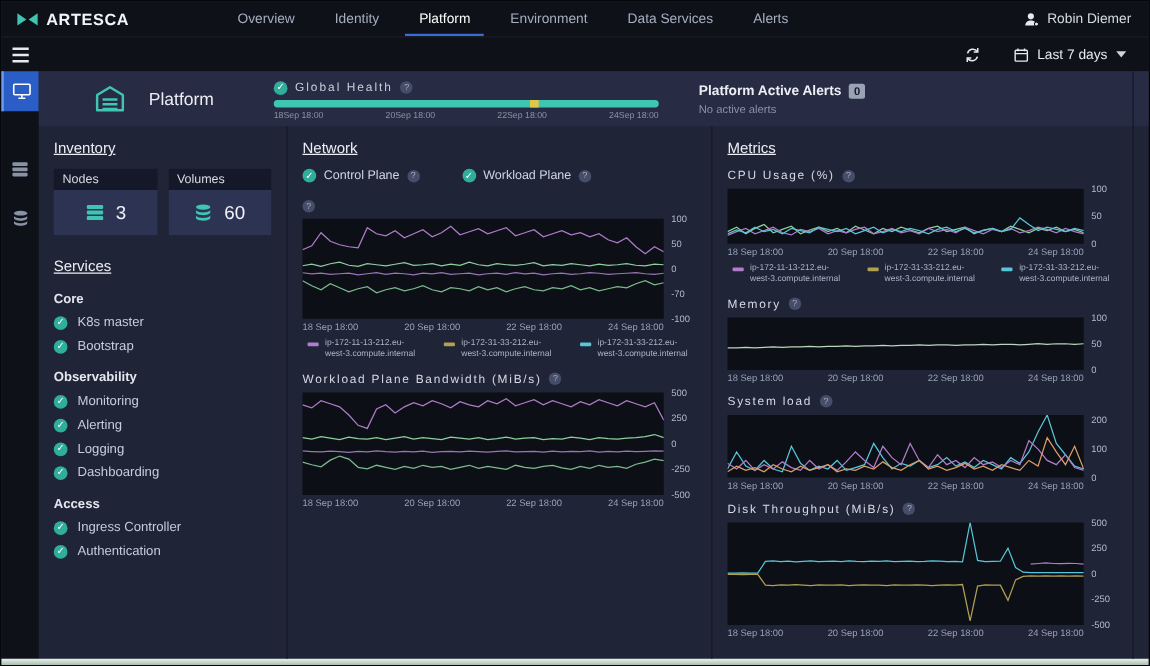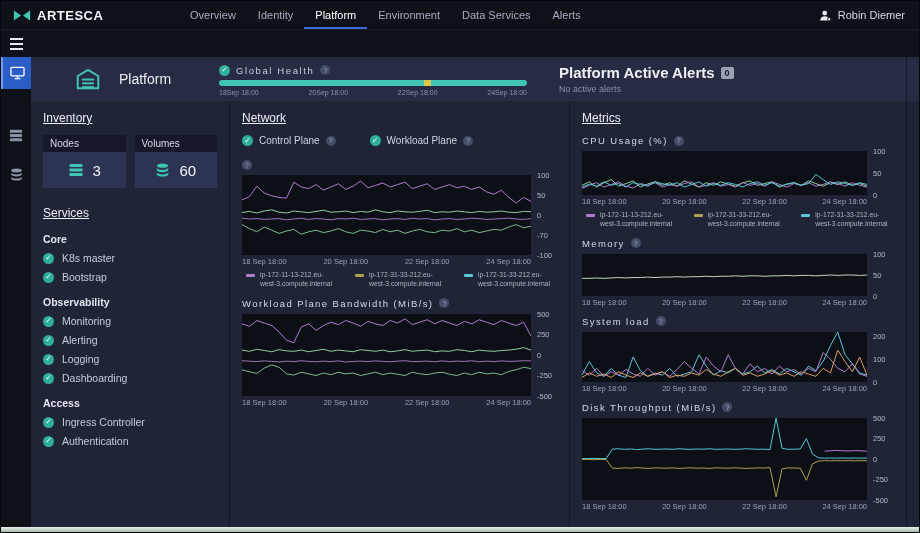--- a/index.html
+++ b/index.html
@@ -5,21 +5,21 @@
   * { margin:0; padding:0; box-sizing:border-box; }
   html,body { background:#000; }
   body { font-family:"Liberation Sans", sans-serif; }
   .screen { position:relative; width:920px; height:533px; overflow:hidden;
             background:#1f2437; border:1px solid #05070c; display:flex; flex-direction:column; }
 
   
   .topnav { height:28px; background:#0e1118; display:flex; align-items:center; flex:none; }
   .brand { display:flex; align-items:center; gap:6px; padding-left:12px; width:150px; }
   .brand-text { color:#f2f4f8; font-weight:bold; font-size:13px; letter-spacing:.5px; }
-  .nav-items { display:flex; align-items:stretch; height:100%; margin-left:28px; }
+  .nav-items { display:flex; align-items:stretch; height:100%; gap:10px; margin-left:28px; }
   .nav-item { display:flex; align-items:center; padding:0 11px; font-size:11px; color:#a6aec0;
               cursor:pointer; border-bottom:2px solid transparent; border-top:2px solid transparent; text-decoration:none; }
   .nav-item.active { color:#ffffff; border-bottom-color:#3b6ad8; }
   .topnav-user { margin-left:auto; display:flex; align-items:center; gap:6px; padding-right:14px;
                  font-size:11px; color:#d6dae4; cursor:pointer; }
 
   
   .toolbar { height:28px; background:#0e1118; border-top:1px solid #181c28; display:flex; align-items:center; flex:none; }
   .hamburger { width:30px; display:flex; flex-direction:column; gap:3px; align-items:center; cursor:pointer; }
   .hamburger i { display:block; width:13px; height:2px; background:#e6e9f0; }
@@ -44,21 +44,21 @@
   .ph-left { display:flex; align-items:center; gap:18px; padding-left:44px; width:188px; flex:none; }
   .ph-title { color:#eceef4; font-size:14px; }
   .gh { width:308px; flex:none; padding-top:2px; }
   .gh-titlerow { display:flex; align-items:center; gap:6px; margin-bottom:4px; }
   .gh-label { font-size:9.5px; letter-spacing:1.6px; color:#c9cedb; }
   .gh-bar { position:relative; height:6px; border-radius:3px; background:#3fc6b2; }
   .gh-warn { position:absolute; top:0; height:6px; width:7px; background:#ddc84a; }
   .gh-ticks { display:flex; justify-content:space-between; font-size:7px; color:#8a92a8; margin-top:3px; }
   .alerts-box { margin-left:32px; }
   .alerts-titlerow { display:flex; align-items:center; gap:6px; }
-  .alerts-title { font-size:15px; font-weight:bold; color:#eceef4; }
+  .alerts-title { font-size:11px; font-weight:bold; color:#eceef4; }
   .alerts-badge { font-size:9px; background:#9aa3b5; color:#171b2a; border-radius:2px; padding:0 4px; line-height:12px; font-weight:bold; }
   .alerts-sub { font-size:9px; color:#8a92a8; margin-top:3px; }
 
   
   .panels { flex:1; display:flex; min-height:0; }
   .panel { padding:10px 12px; }
   .panel-title { font-size:12px; color:#eceef4; margin-bottom:10px;text-decoration:underline; }
   .inventory-panel { width:198px; flex:none; }
   .network-panel { width:340px; flex:none; border-left:1px solid #141726; }
   .metrics-panel { flex:1; border-left:1px solid #141726; min-width:0; padding-right:14px; }
@@ -134,20 +134,38 @@
       <span>Robin Diemer</span>
     </div>
   </header>
 
   <div class="toolbar">
     <div class="hamburger">
         <i></i>
         <i></i>
         <i></i>
       </div>
+    <div class="toolbar-right">
+      <svg class="ic" width="14" height="14" viewBox="0 0 16 16" style="cursor:pointer">
+        <path d="M3.5,6.5 A5,5 0 0 1 12.5,5" fill="none" stroke="#e6e9f0" stroke-width="1.4"></path>
+        <path d="M12.8,1.6 L12.8,5.3 L9.1,5.3" fill="none" stroke="#e6e9f0" stroke-width="1.4"></path>
+        <path d="M12.5,9.5 A5,5 0 0 1 3.5,11" fill="none" stroke="#e6e9f0" stroke-width="1.4"></path>
+        <path d="M3.2,14.4 L3.2,10.7 L6.9,10.7" fill="none" stroke="#e6e9f0" stroke-width="1.4"></path>
+      </svg>
+      <div class="timepicker">
+        <svg class="ic" width="12" height="12" viewBox="0 0 16 16">
+            <rect x="1.5" y="3" width="13" height="11.5" rx="1" fill="none" stroke="#e6e9f0" stroke-width="1.5"></rect>
+            <line x1="1.5" y1="6.5" x2="14.5" y2="6.5" stroke="#e6e9f0" stroke-width="1.5"></line>
+            <line x1="4.5" y1="1" x2="4.5" y2="4" stroke="#e6e9f0" stroke-width="1.5"></line>
+            <line x1="11.5" y1="1" x2="11.5" y2="4" stroke="#e6e9f0" stroke-width="1.5"></line>
+          </svg>
+        <span>Last 7 days</span>
+        <span class="caret-down"></span>
+      </div>
+    </div>
   </div>
 
   <div class="body-row">
 
     <aside class="sidebar">
       <div class="side-item active">
         <svg class="ic" width="15" height="14" viewBox="0 0 16 15">
             <rect x="1" y="1.5" width="14" height="9" rx="1" fill="none" stroke="#ffffff" stroke-width="1.4"></rect>
             <line x1="8" y1="10.5" x2="8" y2="13" stroke="#ffffff" stroke-width="1.4"></line>
             <line x1="5" y1="13.5" x2="11" y2="13.5" stroke="#ffffff" stroke-width="1.4"></line>

